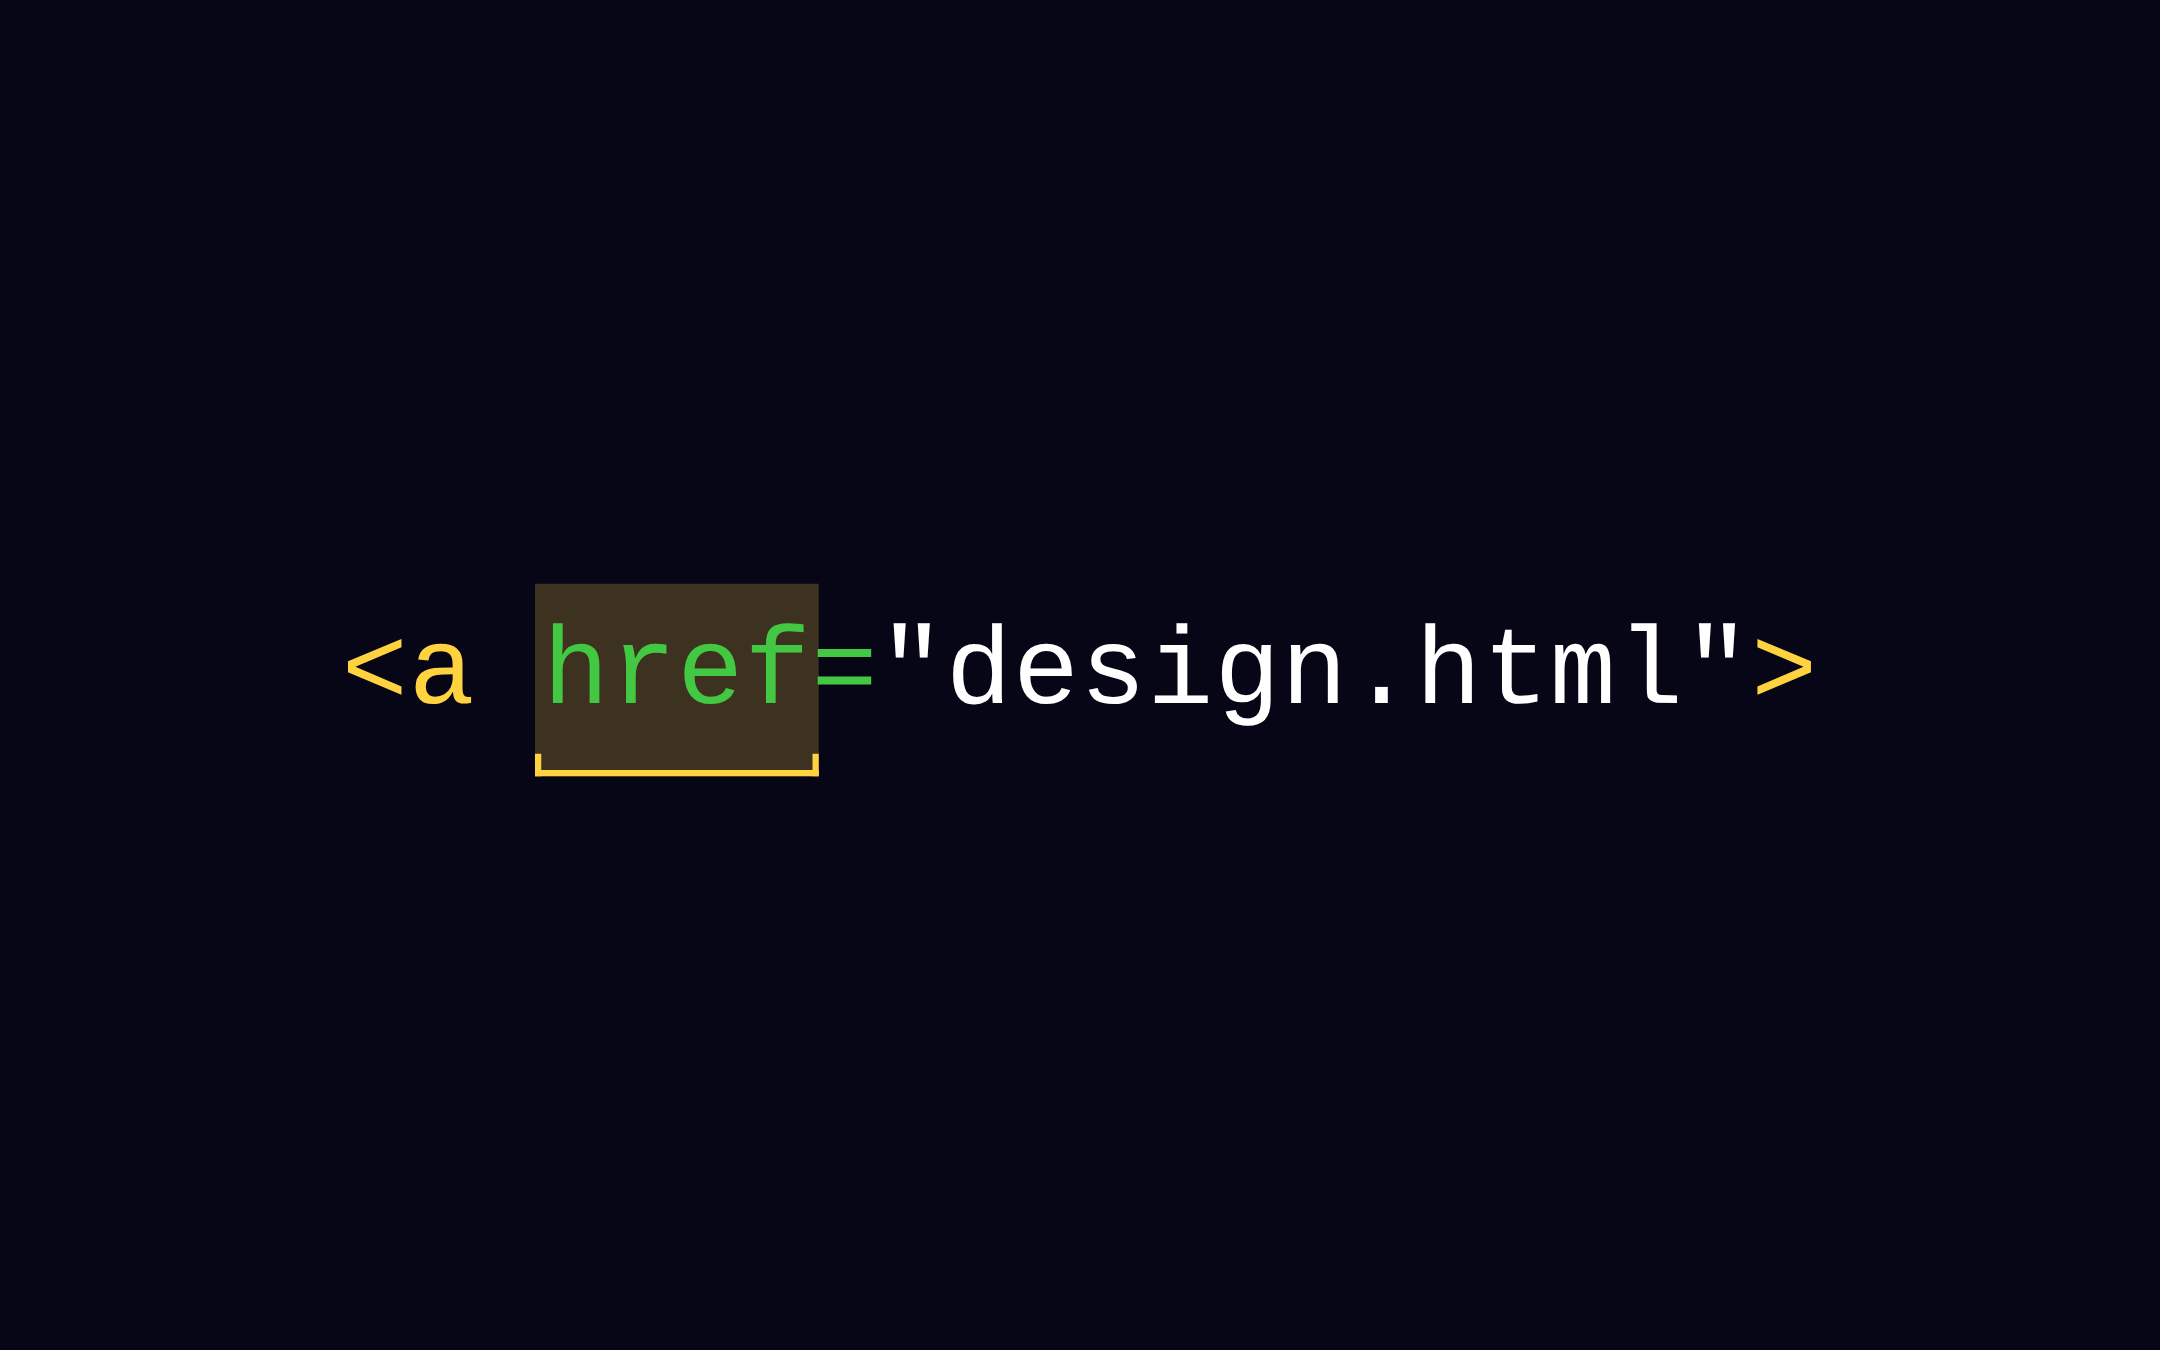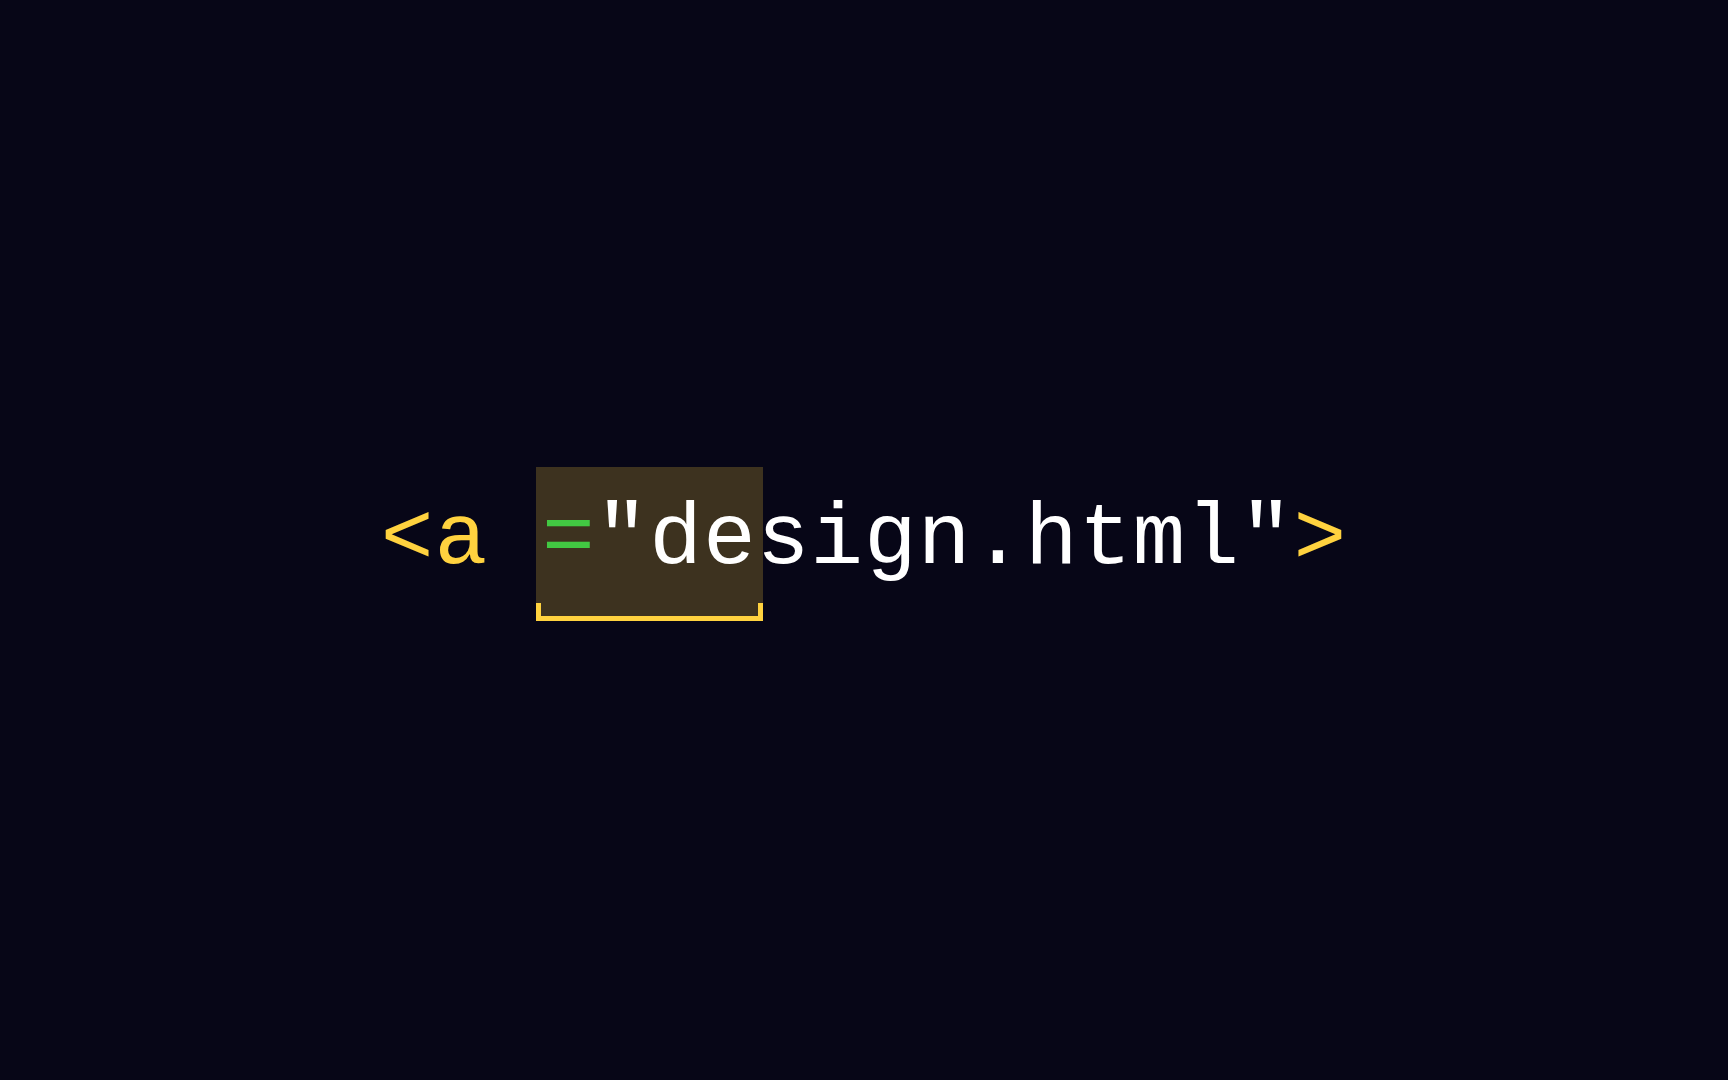--- a/index.html
+++ b/index.html
@@ -67,14 +67,14 @@
     .z1 {
       position: relative;
       z-index: 1;
     }
   </style>
 </head>
 <body>
 
 <div class="code-line">
   <span class="highlight-box" id="hl" style="left: 155.109px; top: -20px; width: 226.766px; height: 153.594px;"></span>
-  <span class="token-punctuation z1">&lt;</span><span class="token-tag z1">a</span><span class="token-tag z1"> </span><span class="token-attr-equals z1">=</span><span class="token-string z1">"design.html"</span><span class="token-punctuation z1">&gt;</span>
+  <span class="token-punctuation z1">&lt;</span><span class="token-tag z1">a</span><span class="token-tag z1"> </span><span class="token-attr-name z1" id="attr">href</span><span class="token-attr-equals z1">=</span><span class="token-string z1">"design.html"</span><span class="token-punctuation z1">&gt;</span>
 </div>
 
 </body></html>

